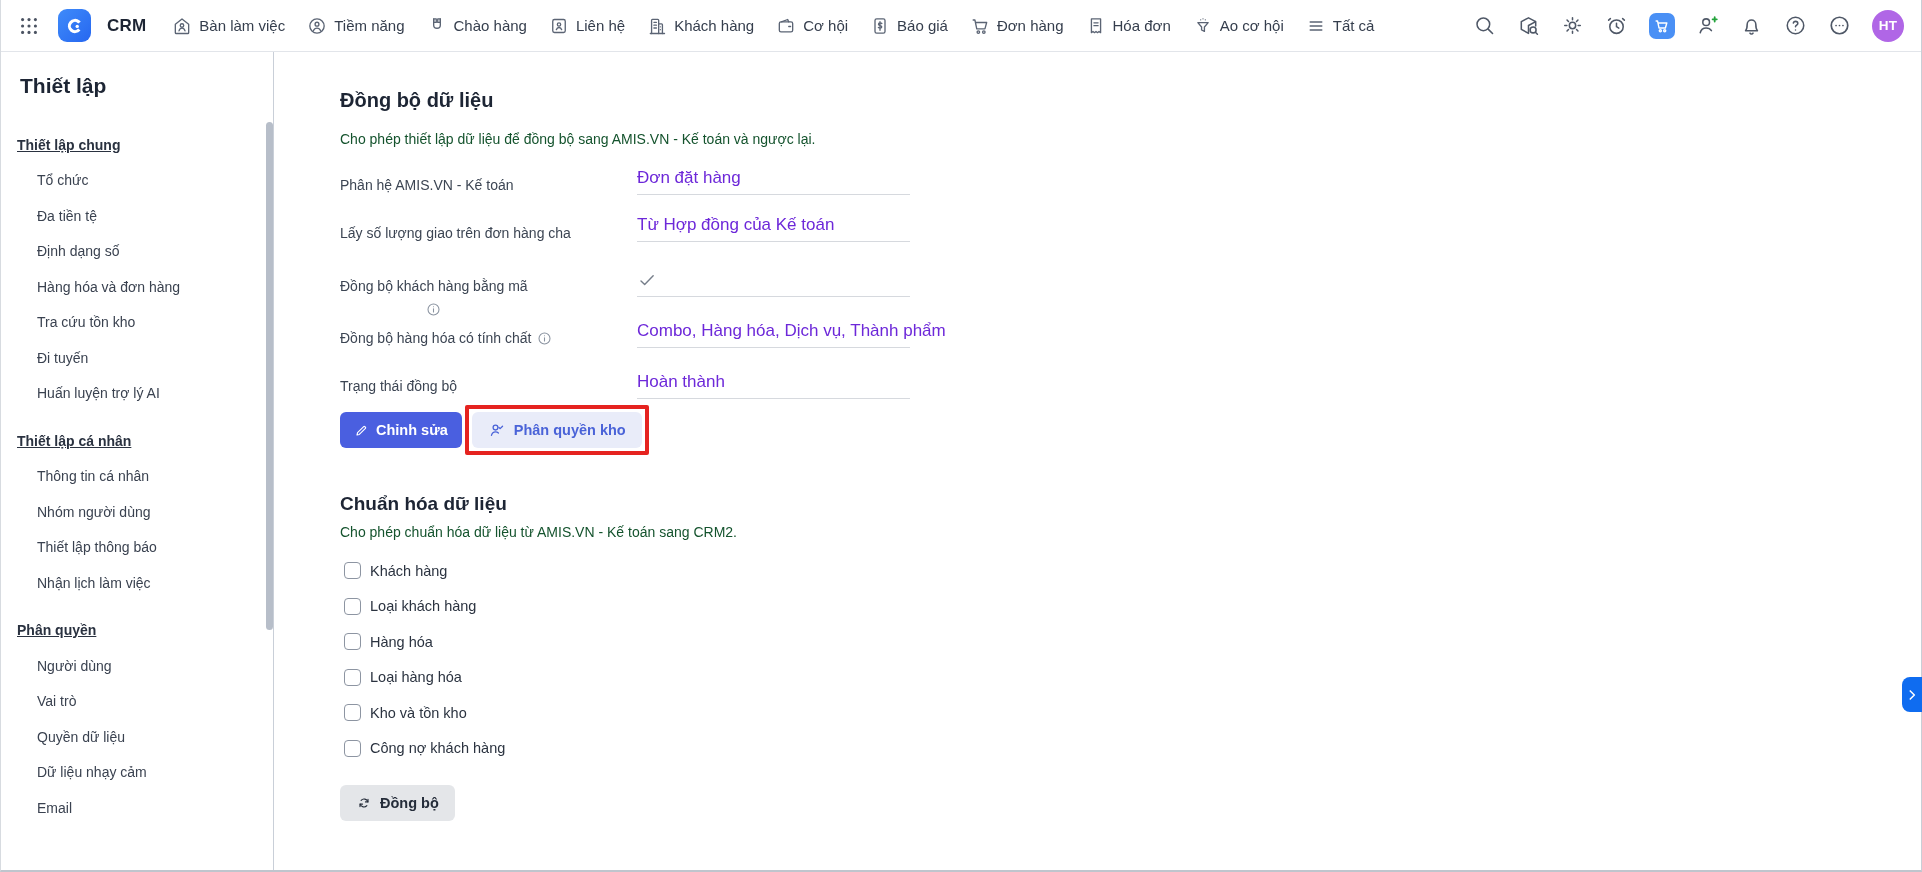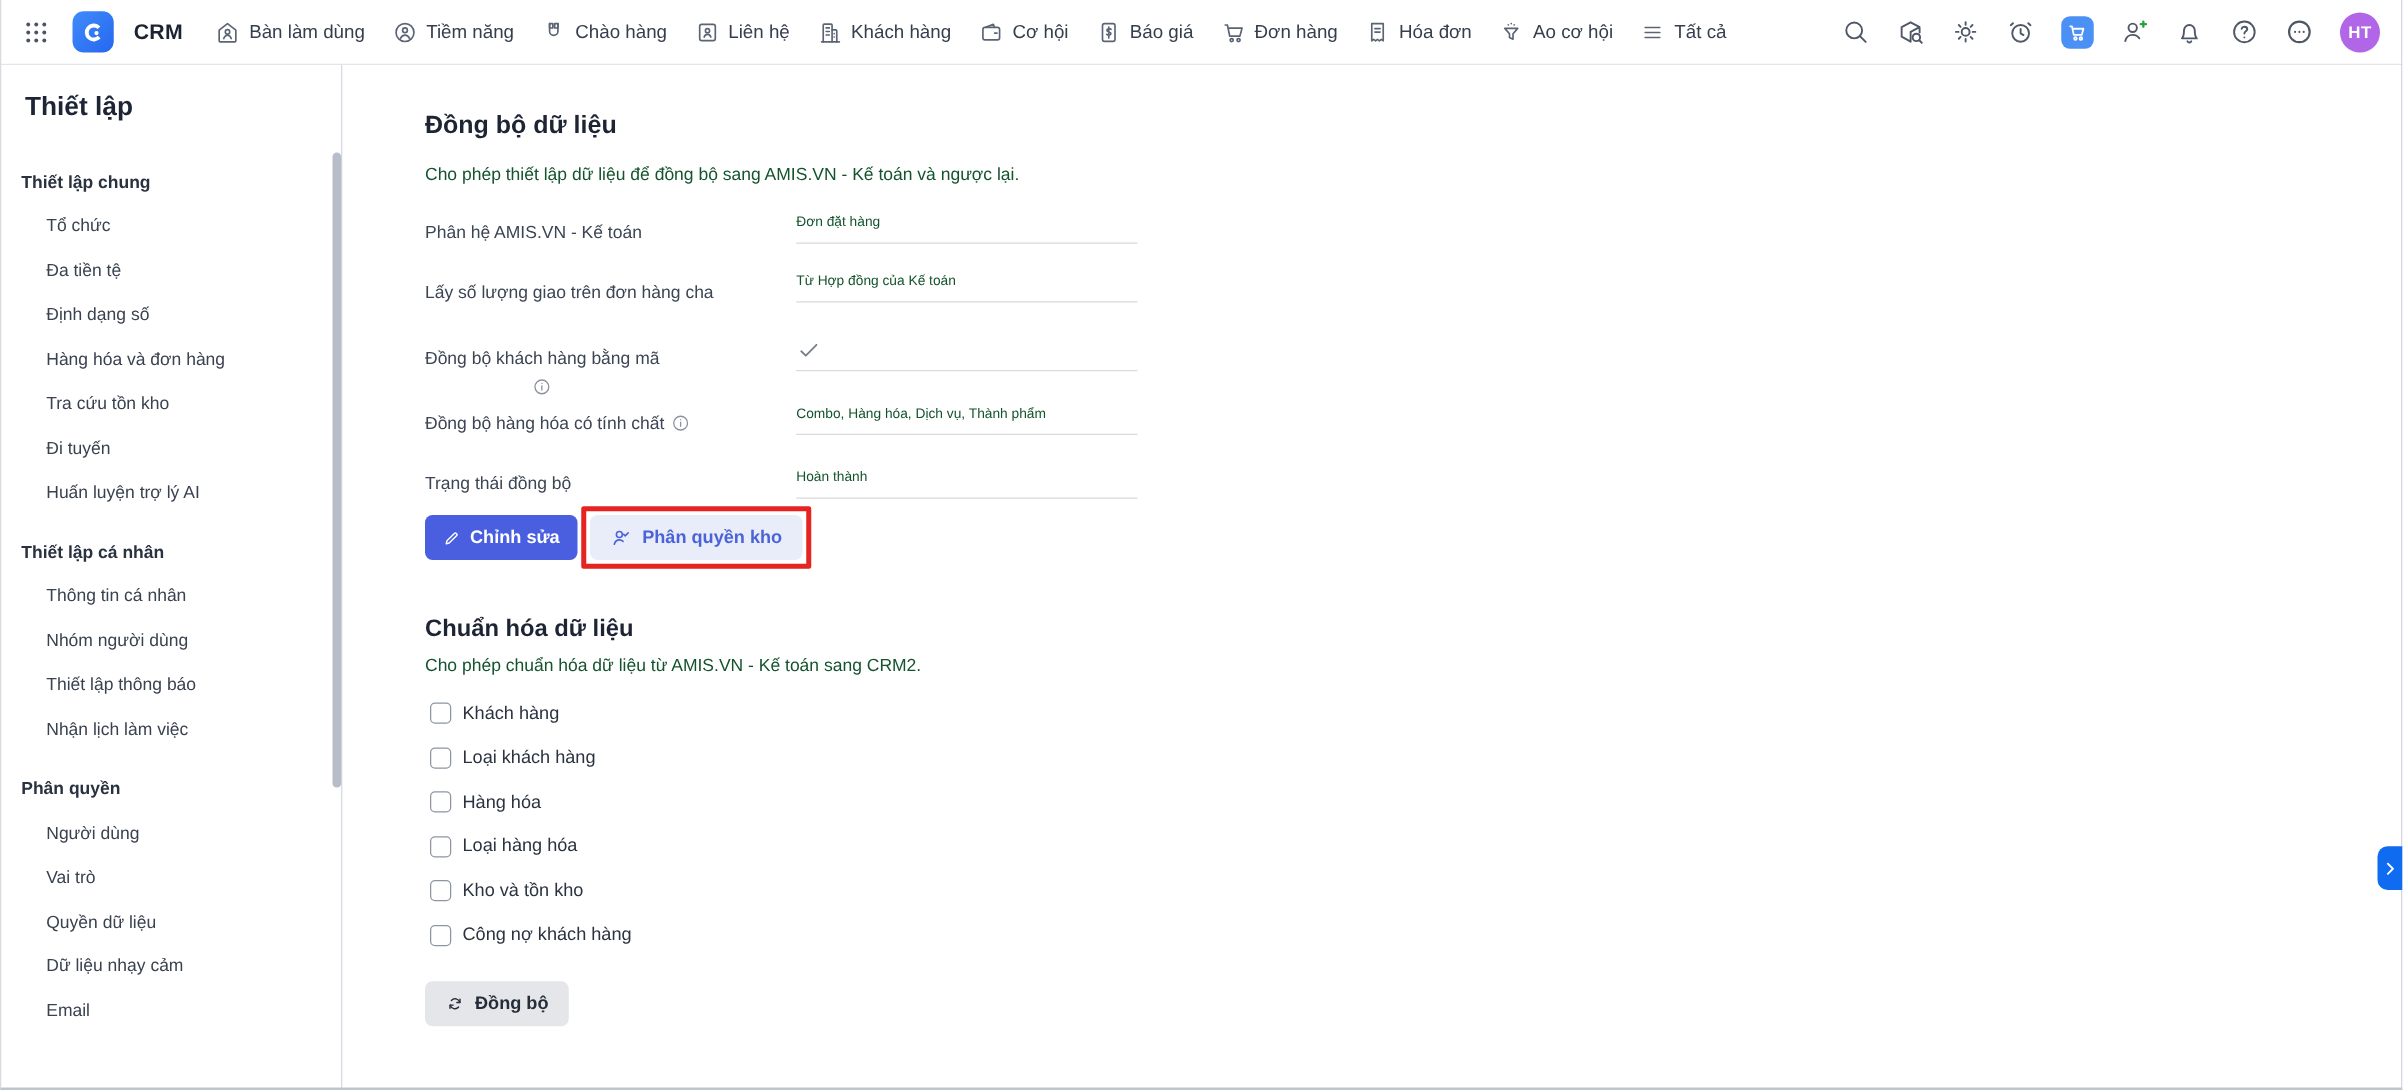--- a/index.html
+++ b/index.html
@@ -29,33 +29,33 @@
   .tb-ic.cart-tile { width:26px; height:26px; border-radius:7px; background:var(--cart-blue); color:#fff;}
   .tb-ic.cart-tile svg { width:18px; height:18px;}
   .avatar { width:32px; height:32px; border-radius:50%; background:var(--avatar-bg); color:#fff; font-size:13.5px; font-weight:700;
     display:flex; align-items:center; justify-content:center; cursor:pointer; letter-spacing:.3px;}
 
   
   .sidebar { position:absolute; left:0; top:52px; width:274px; height:820px; border-right:1px solid #c9cfd8; background:#fff;}
   .sb-title { position:absolute; left:20px; top:20px; font-size:21px; font-weight:600; color:#1d2534; line-height:28px;}
   .sb-list { position:absolute; left:0; top:75px; width:100%; }
   .sb-row { height:35.5px; display:flex; align-items:center; font-size:14px; }
-  .sb-row.hdr { padding-left:17px; font-weight:700; color:#2a3240; }
+  .sb-row.hdr { padding-left:17px; font-weight:700; color:#2a3240;text-decoration:underline; }
   .sb-row.hdr.gap { margin-top:12px; }
   .sb-row.item { padding-left:37px; color:#3a4250; cursor:pointer; }
   .sb-thumb { position:absolute; left:266px; top:70px; width:7px; height:508px; border-radius:4px; background:#b7bec9; cursor:pointer;}
 
   
   .main { position:absolute; left:274px; top:52px; width:1832px; height:820px; background:#fff;}
   .h1 { position:absolute; left:66px; font-size:20px; font-weight:700; color:#1d2534; line-height:28px;}
   .desc { position:absolute; left:66px; font-size:14px; color:#14532d; line-height:20px;}
   .f-label { position:absolute; left:66px; font-size:14px; color:#3c4553; line-height:20px; display:flex; align-items:center; gap:6px;}
   .f-label .info { width:15px; height:15px; color:#8a93a0; display:inline-flex; cursor:pointer;}
   .f-label .info svg{ width:15px; height:15px;}
-  .f-value { position:absolute; left:363px; width:273px; height:27px; font-size:11px; color:#14532d;
+  .f-value { position:absolute; left:363px; width:273px; height:27px; font-size:17px; color:#6d28d9;
     border-bottom:1px solid #d6d9de; line-height:20px; white-space:nowrap;}
   .f-value .chk { width:20px; height:20px; color:#767e8a; display:inline-flex;}
   .f-value .chk svg{ width:20px; height:20px;}
 
   .btn-row { position:absolute; left:66px; top:353px; height:50px; display:flex; align-items:center; gap:3px;}
   .btn { height:36px; border:none; border-radius:6px; display:inline-flex; align-items:center; cursor:pointer;
     font-family:inherit; font-size:14.5px; font-weight:700;}
   .btn svg { flex:none; }
   .btn-primary { background:var(--primary); color:#fff; padding:0 14px; gap:7px;}
   .btn-primary svg { width:15px; height:15px;}
@@ -103,21 +103,21 @@
     <span class="app-name">CRM</span>
     <nav class="nav" id="nav">
         <div class="nav-item">
           <span class="ic">
             <svg viewBox="0 0 24 24" fill="none" stroke="currentColor" stroke-width="1.6" stroke-linecap="round" stroke-linejoin="round">
               <path d="M4 9.8 12 3.5l8 6.3V20a1 1 0 0 1-1 1H5a1 1 0 0 1-1-1Z"></path>
               <circle cx="12" cy="11.4" r="2.1"></circle>
               <path d="M8.4 17.8c.7-2.2 2.1-3.2 3.6-3.2s2.9 1 3.6 3.2"></path>
             </svg>
           </span>
-                 <span>Bàn làm dùng</span>
+                 <span>Bàn làm việc</span>
         </div>
         <div class="nav-item">
           <span class="ic">
             <svg viewBox="0 0 24 24" fill="none" stroke="currentColor" stroke-width="1.6" stroke-linecap="round" stroke-linejoin="round">
               <circle cx="12" cy="12" r="8.6"></circle>
               <circle cx="12" cy="9.8" r="2.3"></circle>
               <path d="M7.6 17.8c1-2.3 2.6-3.3 4.4-3.3s3.4 1 4.4 3.3"></path>
             </svg>
           </span>
                  <span>Tiềm năng</span>

